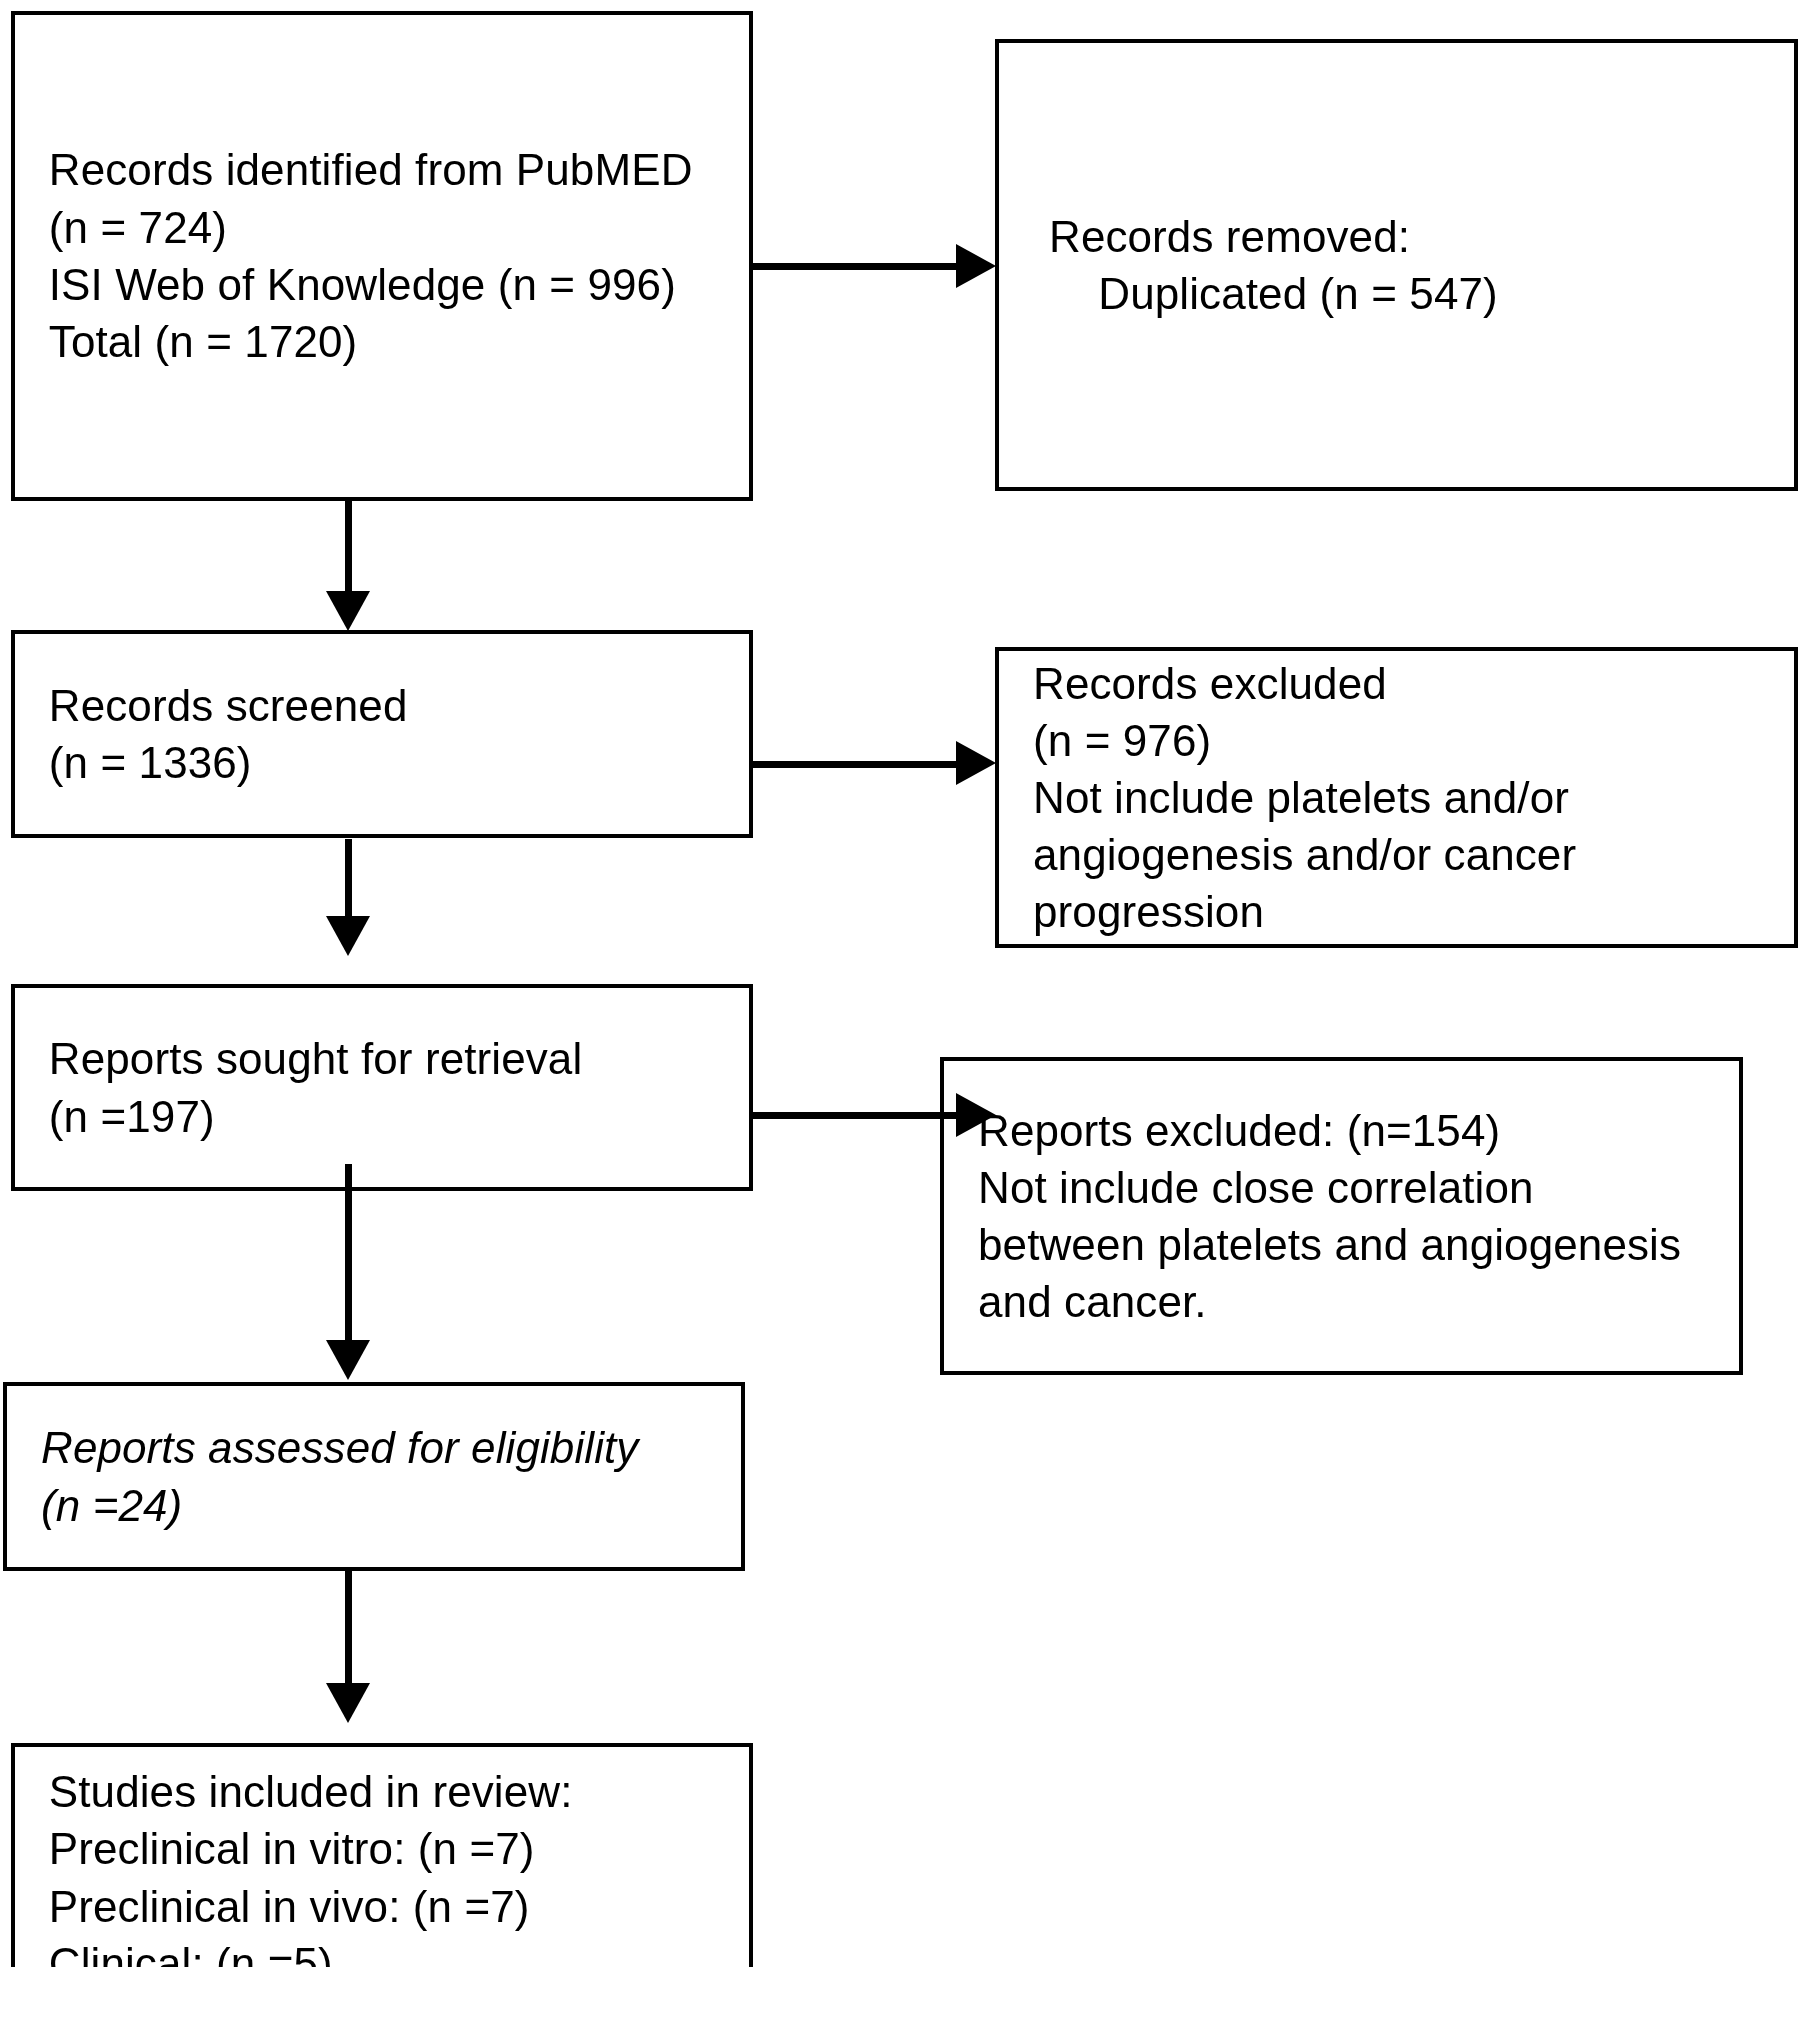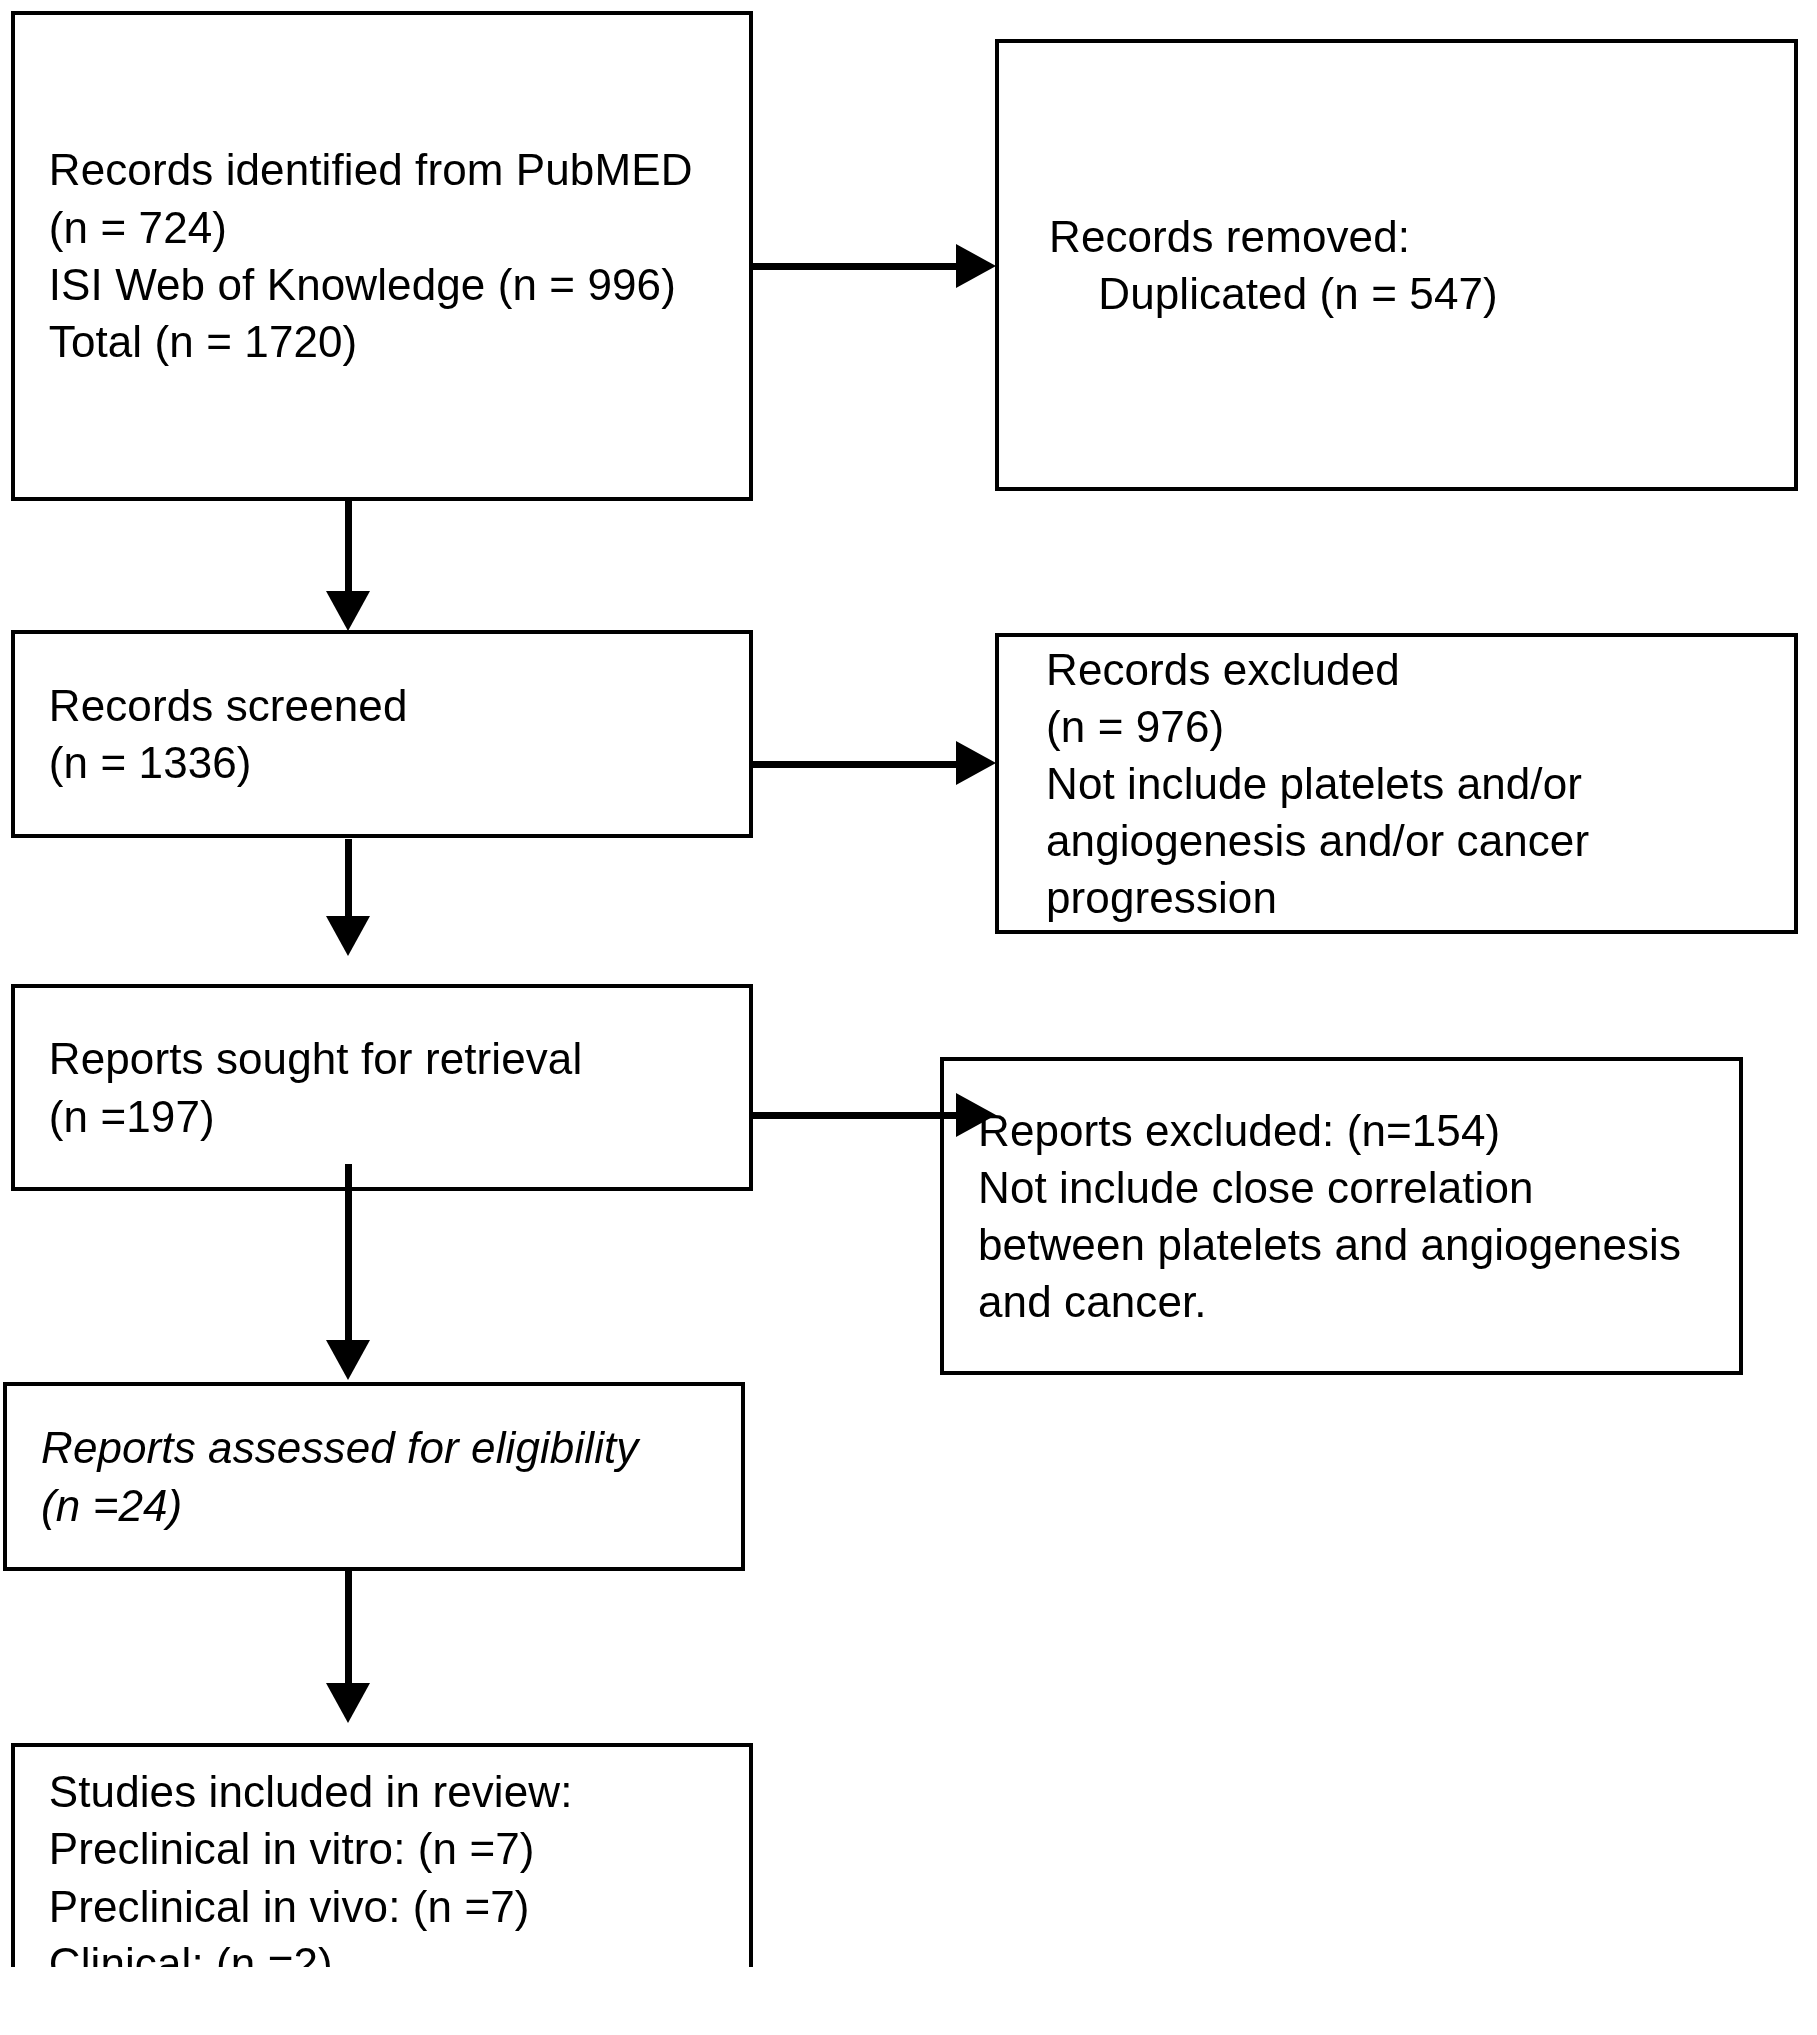--- a/index.html
+++ b/index.html
@@ -91,29 +91,29 @@
 
   <div class="flow-box" style="left:3px; top:1382px; width:742px; height:189px;font-style:italic;">
     <div class="box-text">Reports assessed for eligibility
 (n =24)</div>
   </div>
 
   <div class="flow-box" style="left:10.8px; top:1743px; width:742px; height:269px;">
     <div class="box-text">Studies included in review:
 Preclinical in vitro: (n =7)
 Preclinical in vivo: (n =7)
-Clinical: (n =2)</div>
+Clinical: (n =5)</div>
   </div>
 
   <div class="flow-box" style="left:995px; top:39px; width:803px; height:452px;">
     <div class="box-text indent-second">Records removed:
     Duplicated (n = 547)</div>
   </div>
 
-  <div class="flow-box" style="left:995px; top:633px; width:803px; height:301px;padding-left:13px;">
+  <div class="flow-box" style="left:995px; top:647px; width:803px; height:301px;">
     <div class="box-text">Records excluded
 (n = 976)
 Not include platelets and/or
 angiogenesis and/or cancer
 progression</div>
   </div>
 
   <div class="flow-box" style="left:940px; top:1013px; width:803px; height:318px;margin-top:44px;">
     <div class="box-text">Reports excluded: (n=154)
 Not include close correlation

